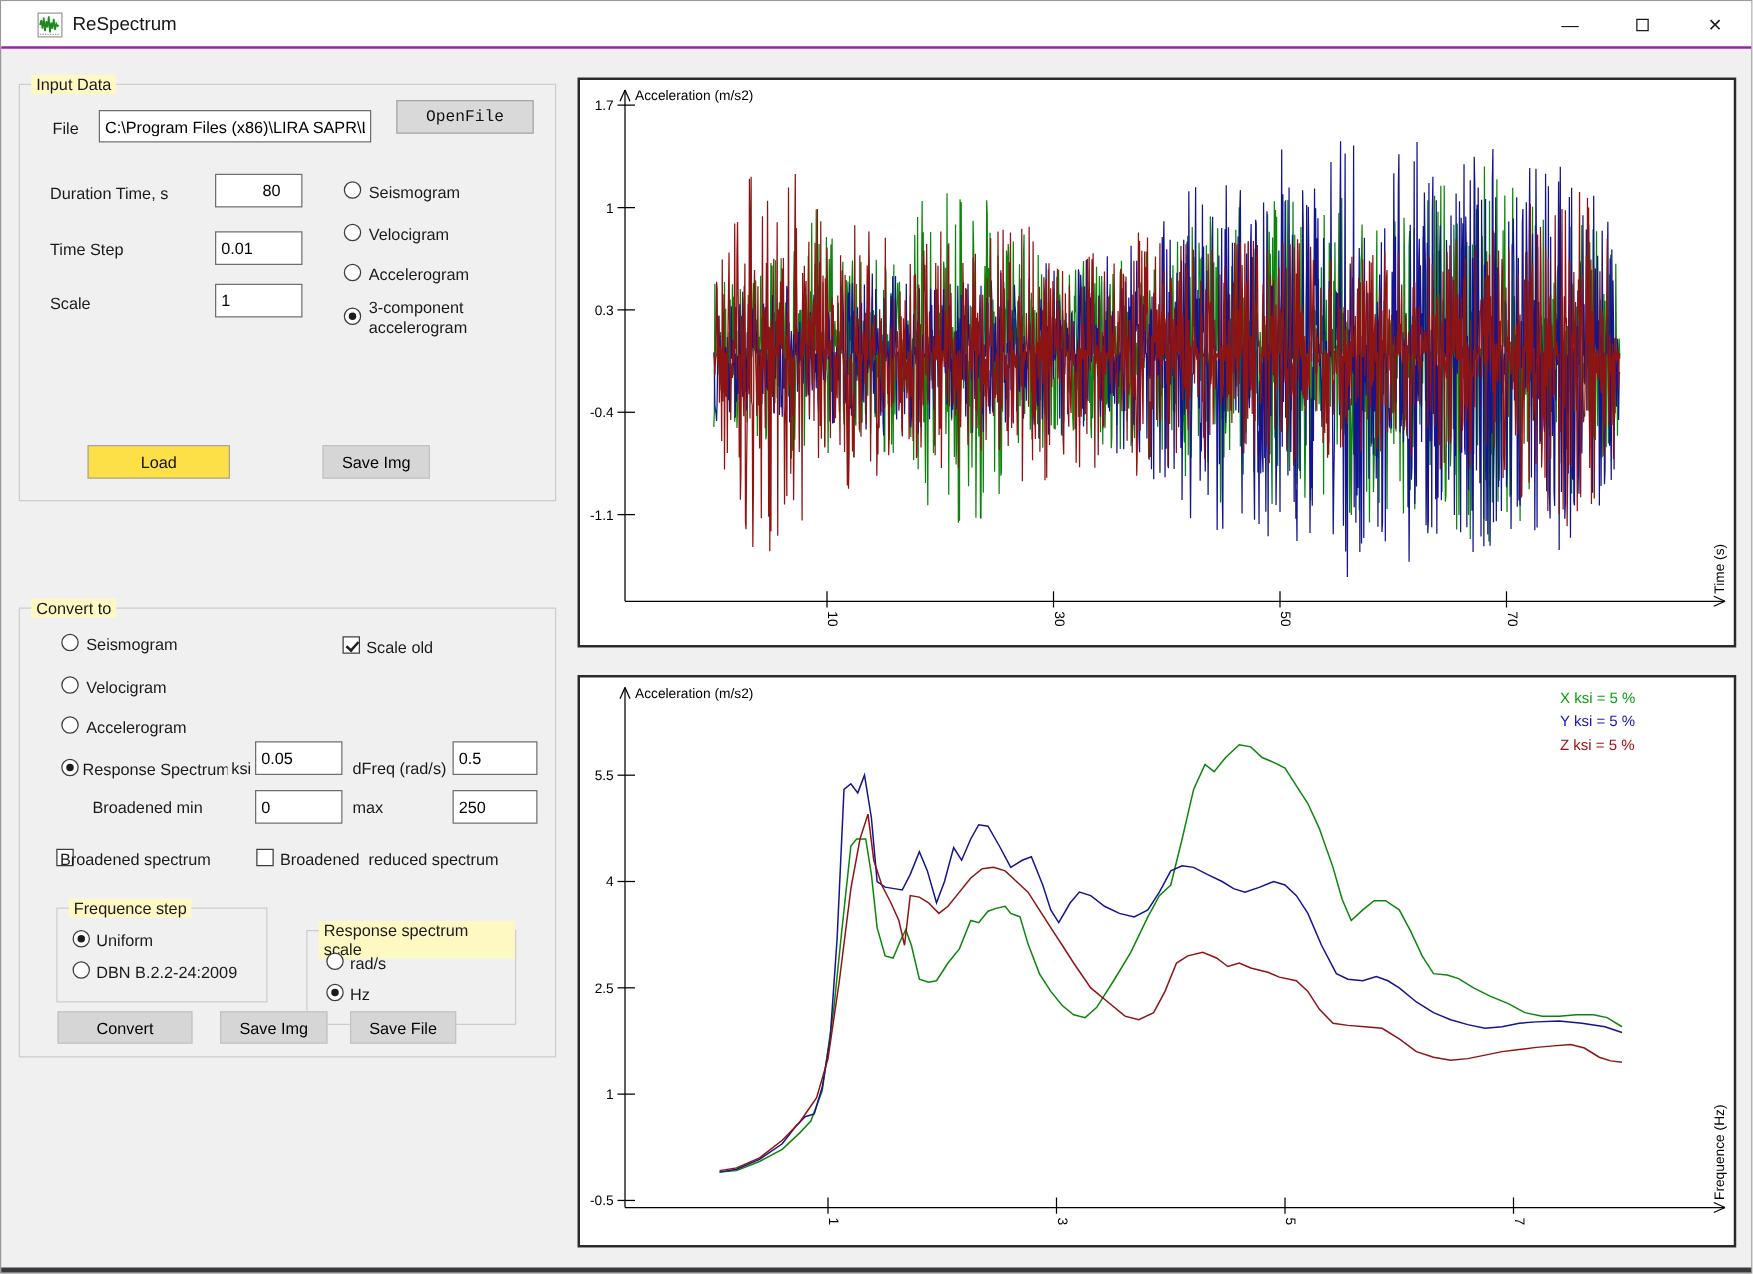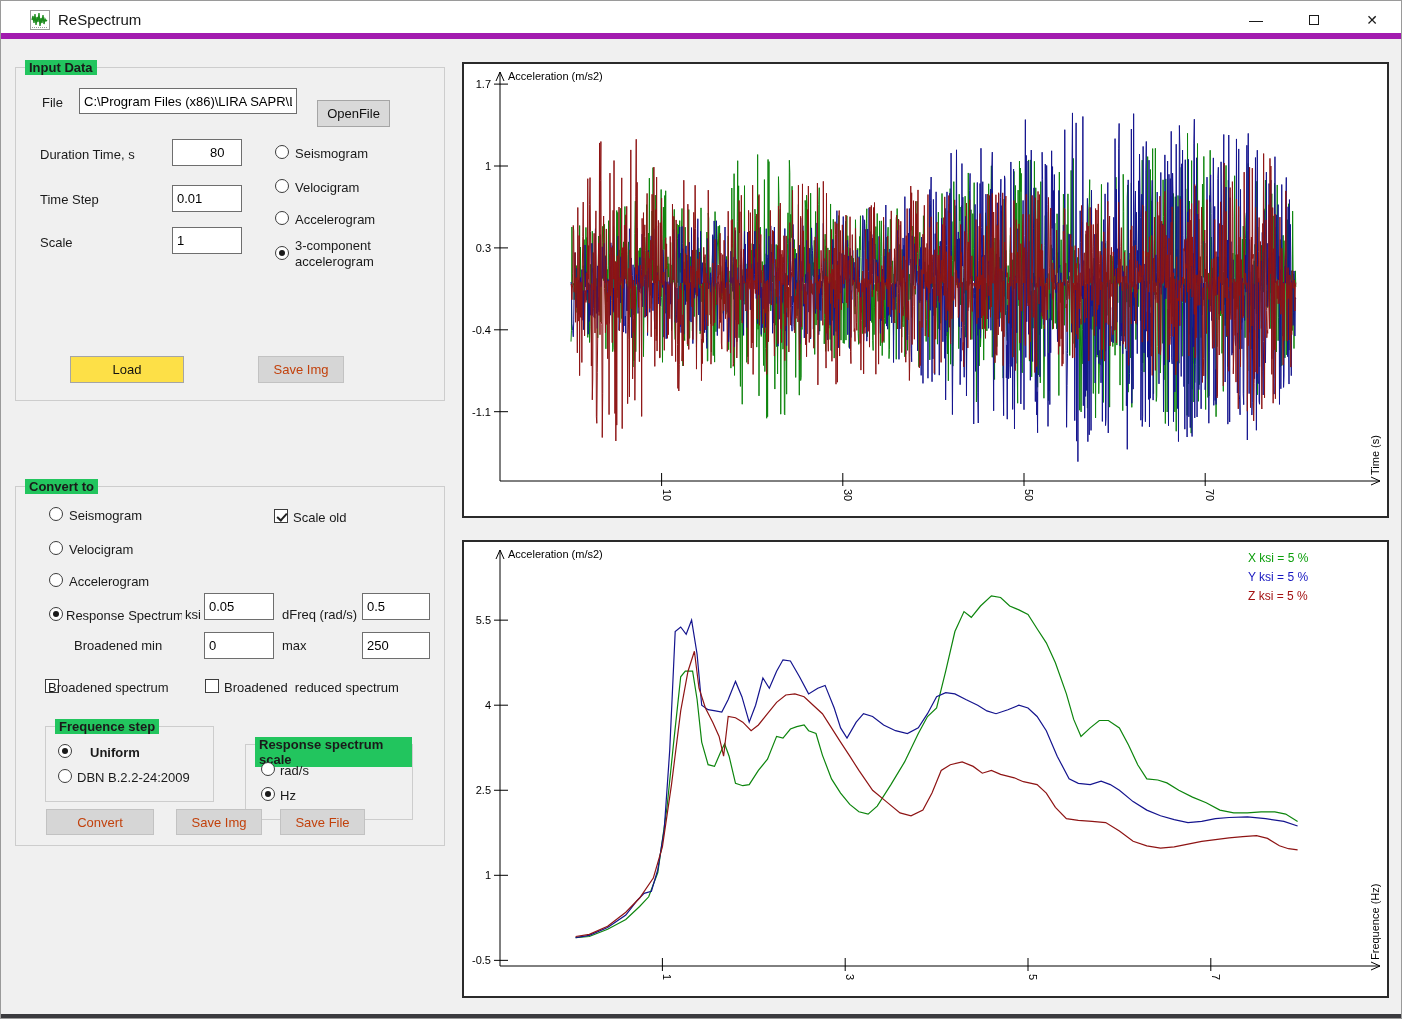--- a/index.html
+++ b/index.html
@@ -1,32 +1,32 @@
 <!DOCTYPE html>
 <html><head>
 <meta charset="utf-8">
 <style>
   * { margin:0; padding:0; box-sizing:border-box; }
   html,body { width:1402px; height:1019px; overflow:hidden; }
   body { font-family:"Liberation Sans", sans-serif; font-size:13px; color:#1a1a1a; background:#f0f0f0; position:relative; }
   .window { position:absolute; inset:0; border:1px solid #9a9a9a; background:#f0f0f0; }
-  .titlebar { position:absolute; left:0; top:0; width:100%; height:38px; background:#ffffff; border-bottom:6px solid #a21caf;padding-left:44px; }
+  .titlebar { position:absolute; left:0; top:0; width:100%; height:38px; background:#ffffff; border-bottom:2px solid #a21caf;padding-left:44px; }
   .app-icon { position:absolute; left:29px; top:9px; width:20px; height:20px; border:1px solid #9a9a9a; background:#fff; }
   .title-text { position:absolute; left:57px; top:10px; font-size:15px; color:#151515; }
   .chrome { position:absolute; right:0; top:0; height:37px; display:flex; }
   .chrome-btn { width:58px; height:37px; display:flex; align-items:center; justify-content:center; font-size:14px; color:#1a1a1a; }
   .max-box { width:10px; height:10px; border:1px solid #1a1a1a; display:inline-block; }
 
   .groupbox { position:absolute; border:1px solid #cdcdcd; }
-  .grouplabel { position:absolute; top:-8px; left:9px; background:#22c55e; padding:0 4px; font-size:13px;font-weight:bold; }
+  .grouplabel { position:absolute; top:-8px; left:9px; background:#fef9c3; padding:0 4px; font-size:13px; }
   .lbl { position:absolute; white-space:pre; }
   .tbox { position:absolute; border:1px solid #6e6e6e; background:#fff; font-family:"Liberation Sans",sans-serif; font-size:13px; padding:2px 4px; color:#000; }
   .btn { position:absolute; border:1px solid #a5a5a5; background:#fde047; font-family:"Liberation Sans",sans-serif; font-size:13px; color:#111; text-align:center; display:flex; align-items:center; justify-content:center; }
   .btn.darker { background:#d9d9d9; }
-  .btn.disabled { background:#d6d6d6; border-color:#c2c2c2; color:#c2410c; }
+  .btn.disabled { background:#d6d6d6; border-color:#c2c2c2; color:#000000; }
   .radio { position:absolute; width:14px; height:14px; border:1px solid #3c3c3c; border-radius:50%; background:#fff; }
   .radio.sel::after { content:""; position:absolute; left:3px; top:3px; width:6px; height:6px; border-radius:50%; background:#1b1b1b; }
   .cb { position:absolute; width:14px; height:14px; border:1px solid #3c3c3c; background:#fff; }
   .cb.checked::after { content:""; position:absolute; left:2px; top:3px; width:8px; height:4px; border-left:2px solid #222; border-bottom:2px solid #222; transform:rotate(-48deg); }
 
   .chart-panel { position:absolute; background:#fff; border:2px solid #2a2a2a; }
   .taskbar-sliver { position:absolute; left:0; bottom:0; width:100%; height:4px; background:#3a3a3e; }
 </style>
 </head>
 <body>
@@ -48,21 +48,21 @@
         </div>
       <div class="chrome-btn">✕</div>
     </div>
   </div>
 
   <div class="groupbox" style="left:14px; top:66px; width:430px; height:334px;">
     <span class="grouplabel">Input Data</span>
 
     <span class="lbl" style="left:26px; top:27px;">File</span>
     <input class="tbox" style="left: 63px; top: 20px; width: 218px; height: 26px;" value="C:\Program Files (x86)\LIRA SAPR\L:">
-    <button class="btn darker" style="left:301px; top:32px; width:73px; height:27px;">OpenFile</button>
+    <button class="btn darker" style="left:301px; top:12px; width:110px; height:27px;font-family:Liberation Mono, monospace;">OpenFile</button>
 
     <span class="lbl" style="left:24px; top:79px;">Duration Time, s</span>
     <input class="tbox" style="left: 156px; top: 71px; width: 70px; height: 27px; padding-left: 37px;" value="80">
 
     <span class="lbl" style="left:24px; top:124px;">Time Step</span>
     <input class="tbox" style="left: 156px; top: 117px; width: 70px; height: 27px;" value="0.01">
 
     <span class="lbl" style="left:24px; top:167px;">Scale</span>
     <input class="tbox" style="left: 156px; top: 159px; width: 70px; height: 27px;" value="1">
 
@@ -105,21 +105,21 @@
     <input class="tbox" style="left: 346px; top: 145px; width: 68px; height: 27px;" value="250">
 
     <span class="cb" style="left:29px; top:192px;"></span>
     <span class="lbl" style="left:32px; top:193px;">Broadened spectrum</span>
     <span class="cb" style="left:189px; top:192px;"></span>
     <span class="lbl" style="left:208px; top:193px;">Broadened  reduced spectrum</span>
 
     <div class="groupbox" style="left:29px; top:239px; width:169px; height:76px;">
       <span class="grouplabel">Frequence step</span>
       <span class="radio sel" style="left:12px; top:17px;"></span>
-      <span class="lbl" style="left:44px; top:18px;font-weight:bold;">Uniform</span>
+      <span class="lbl" style="left:31px; top:18px;">Uniform</span>
       <span class="radio" style="left:12px; top:42px;"></span>
       <span class="lbl" style="left:31px; top:43px;">DBN B.2.2-24:2009</span>
     </div>
 
     <div class="groupbox" style="left:229px; top:229px; width:168px; height:76px;margin-top:28px;">
       <span class="grouplabel">Response spectrum scale</span>
       <span class="radio" style="left:15px; top:17px;"></span>
       <span class="lbl" style="left:34px; top:18px;">rad/s</span>
       <span class="radio sel" style="left:15px; top:42px;"></span>
       <span class="lbl" style="left:34px; top:43px;">Hz</span>

